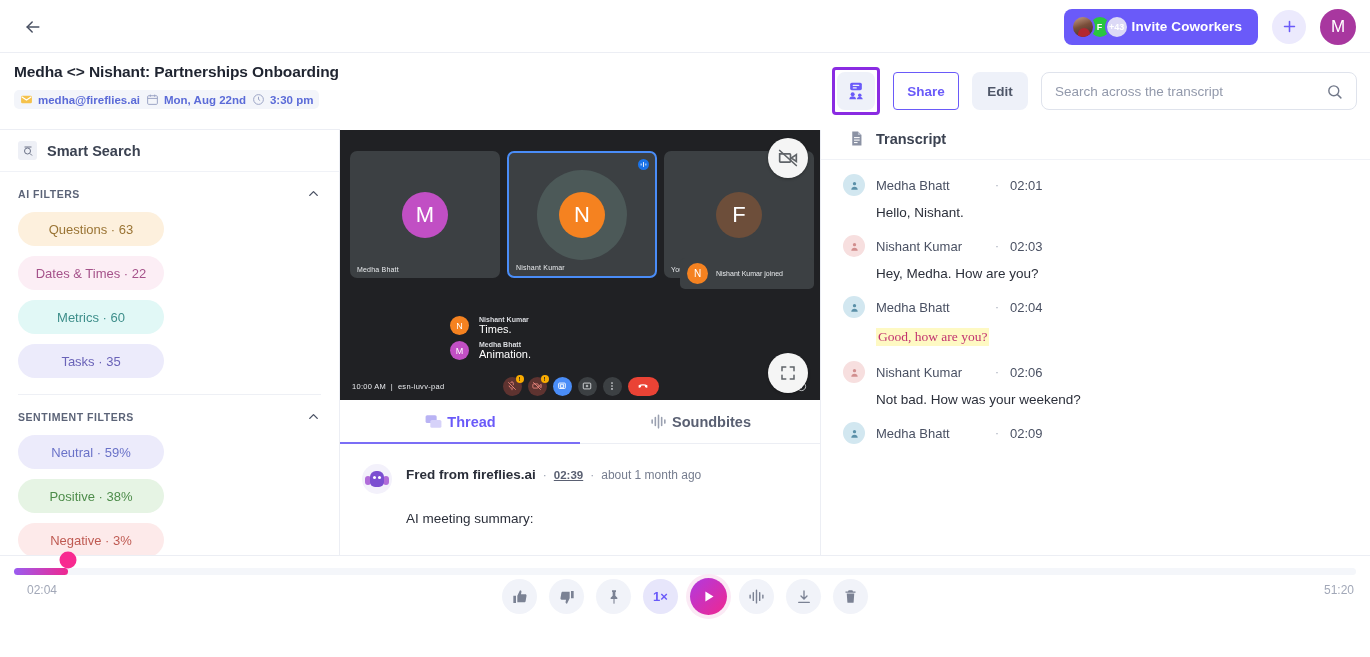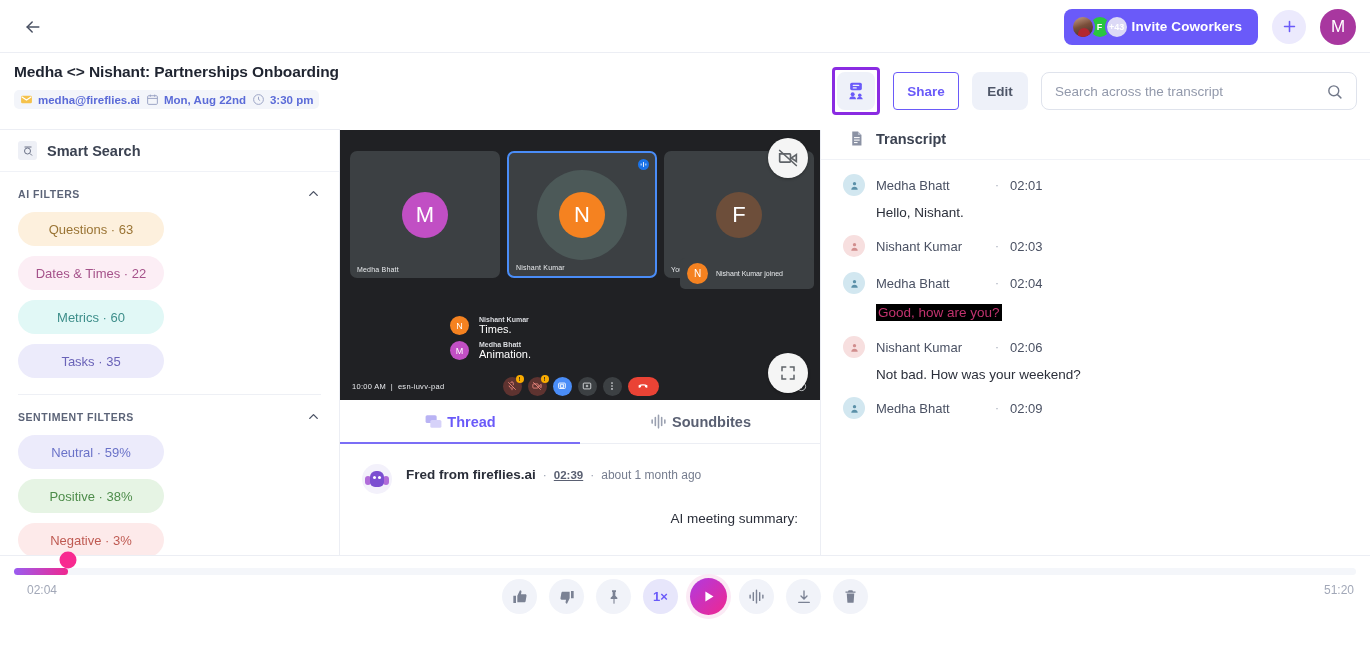--- a/index.html
+++ b/index.html
@@ -243,21 +243,21 @@
     position: absolute; width: 6px; height: 9px; background: #b06cd9; border-radius: 3px;
     top: 12px;
   }
   .thread-meta { display: flex; align-items: baseline; gap: 7px; padding-top: 3px; }
   .thread-author { font-size: 13.5px; font-weight: bold; color: #2b2f3a; }
   .thread-dot { font-size: 12px; color: #9aa0b0; }
   .thread-time {
     font-size: 11.5px; color: #5a6072; text-decoration: underline; cursor: pointer; font-weight: bold;
   }
   .thread-ago { font-size: 12px; color: #767d8f; }
-  .thread-text { margin-top: 17px; margin-left: 44px; font-size: 13.5px; color: #2b2f3a; text-align: right; }
+  .thread-text { margin-top: 17px; margin-left: 44px; font-size: 13.5px; color: #2b2f3a; }
 
   
   .right-toolbar {
     position: absolute; left: 821px; top: 53px; width: 549px; height: 77px;
     background: #fff; display: flex; align-items: center; gap: 13px;
     padding-left: 11px; border-bottom: 1px solid #eceef4;
   }
   .sel-ring {
     width: 48px; height: 48px; border: 3px solid #8a2be2; border-radius: 4px;
     display: flex; align-items: center; justify-content: center;
@@ -306,22 +306,22 @@
   }
   .av-blue { background: #d2e7f0; }
   .av-pink { background: #f7dfdf; }
   .tr-name { font-size: 13px; color: #4a5163; min-width: 108px; }
   .tr-sep { font-size: 12px; color: #a6acba; }
   .tr-time { font-size: 13px; color: #4a5163; }
   .tr-text {
     margin-left: 33px; margin-top: 9px; font-size: 13.5px; color: #2b2f3a;
   }
   .tr-text.hl {
-    display: inline-block; background: #000000; color: #c2336f;
-    padding: 1px 2px; border-radius: 0;
+    display: inline-block; background: #fef9c3; color: #c2336f;
+    padding: 1px 2px; border-radius: 0; font-family: Liberation Serif, serif;
   }
 
   
   .player {
     position: absolute; left: 0; bottom: 0; width: 1370px; height: 102px;
     background: #fff; border-top: 1px solid #eceef4;
   }
   .track {
     position: absolute; left: 14px; top: 12px; width: 1342px; height: 7px;
     background: #f4f6fa; border-radius: 4px;
@@ -680,20 +680,21 @@
           <div class="tr-av av-pink">
             <svg width="11" height="11" viewBox="0 0 24 24" fill="#d18e8e">
               <circle cx="12" cy="8" r="3.6"></circle>
                 <path d="M5 21c0-4 3.2-6.4 7-6.4s7 2.4 7 6.4z"></path>
             </svg>
           </div>
           <span class="tr-name">Nishant Kumar</span>
           <span class="tr-sep">·</span>
           <span class="tr-time">02:03</span>
         </div>
+        <div class="tr-text">Hey, Medha. How are you?</div>
       </div>
 
       <div class="tr-item">
         <div class="tr-top">
           <div class="tr-av av-blue">
             <svg width="11" height="11" viewBox="0 0 24 24" fill="#5b90a8">
               <circle cx="12" cy="8" r="3.6"></circle>
                 <path d="M5 21c0-4 3.2-6.4 7-6.4s7 2.4 7 6.4z"></path>
             </svg>
           </div>

